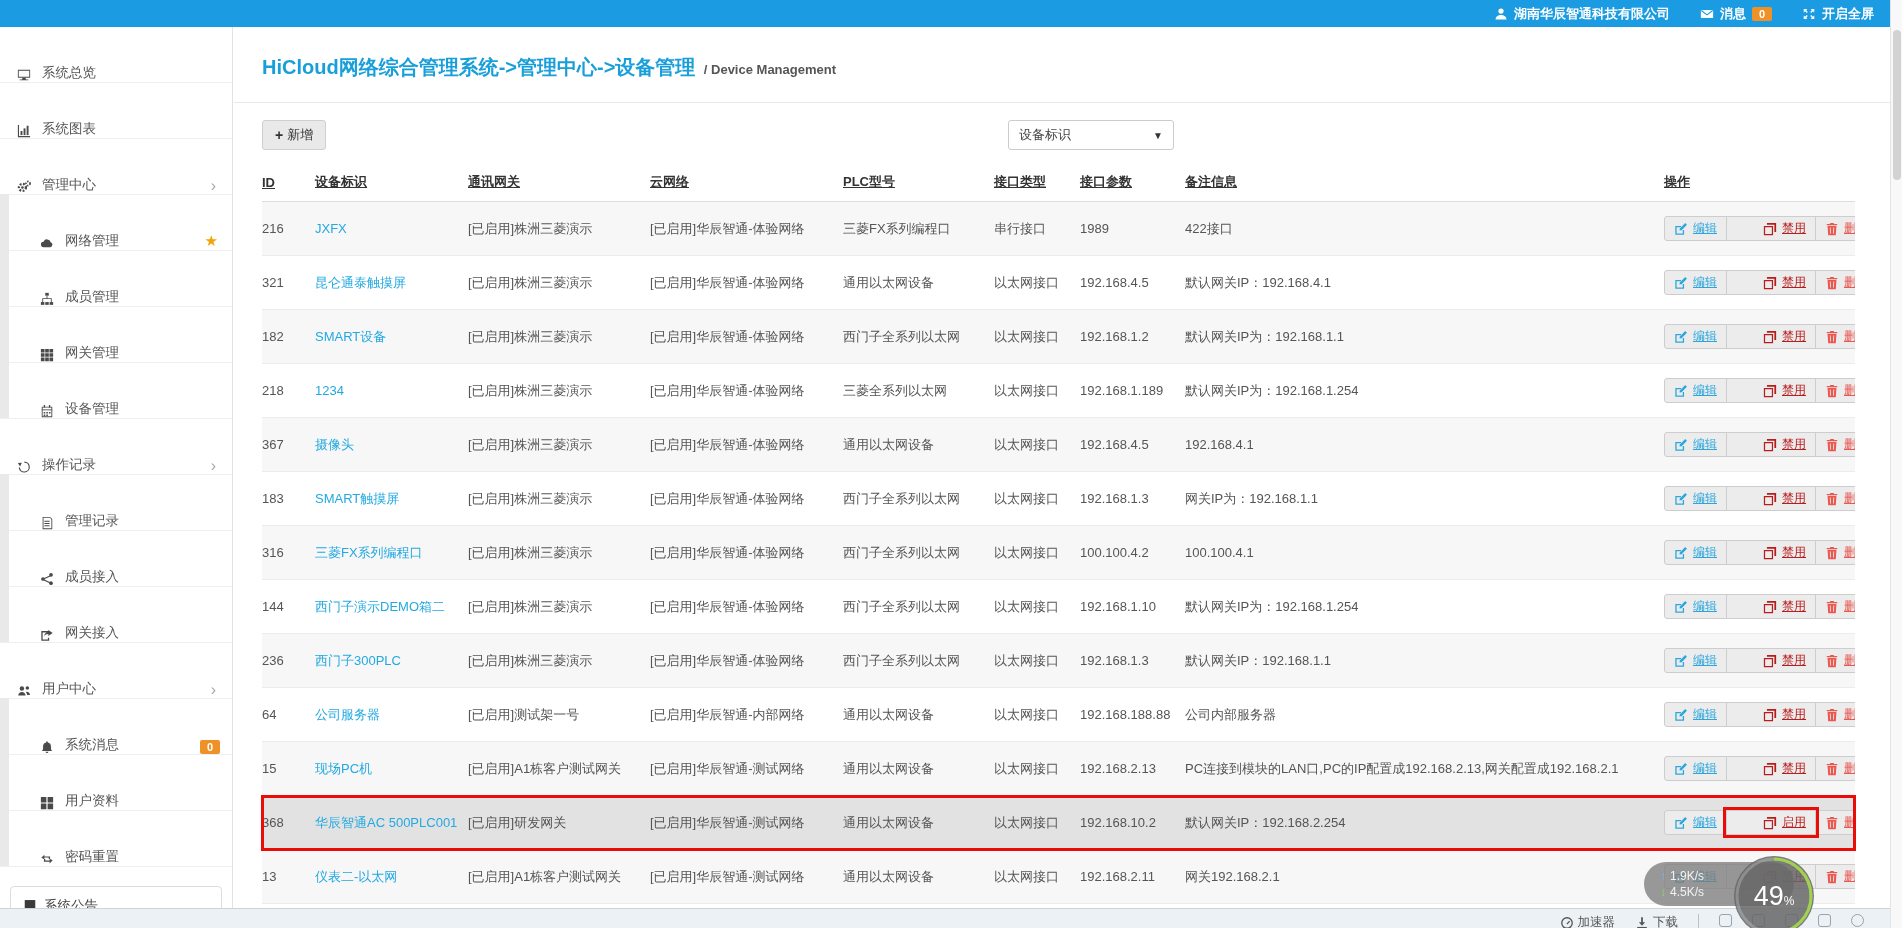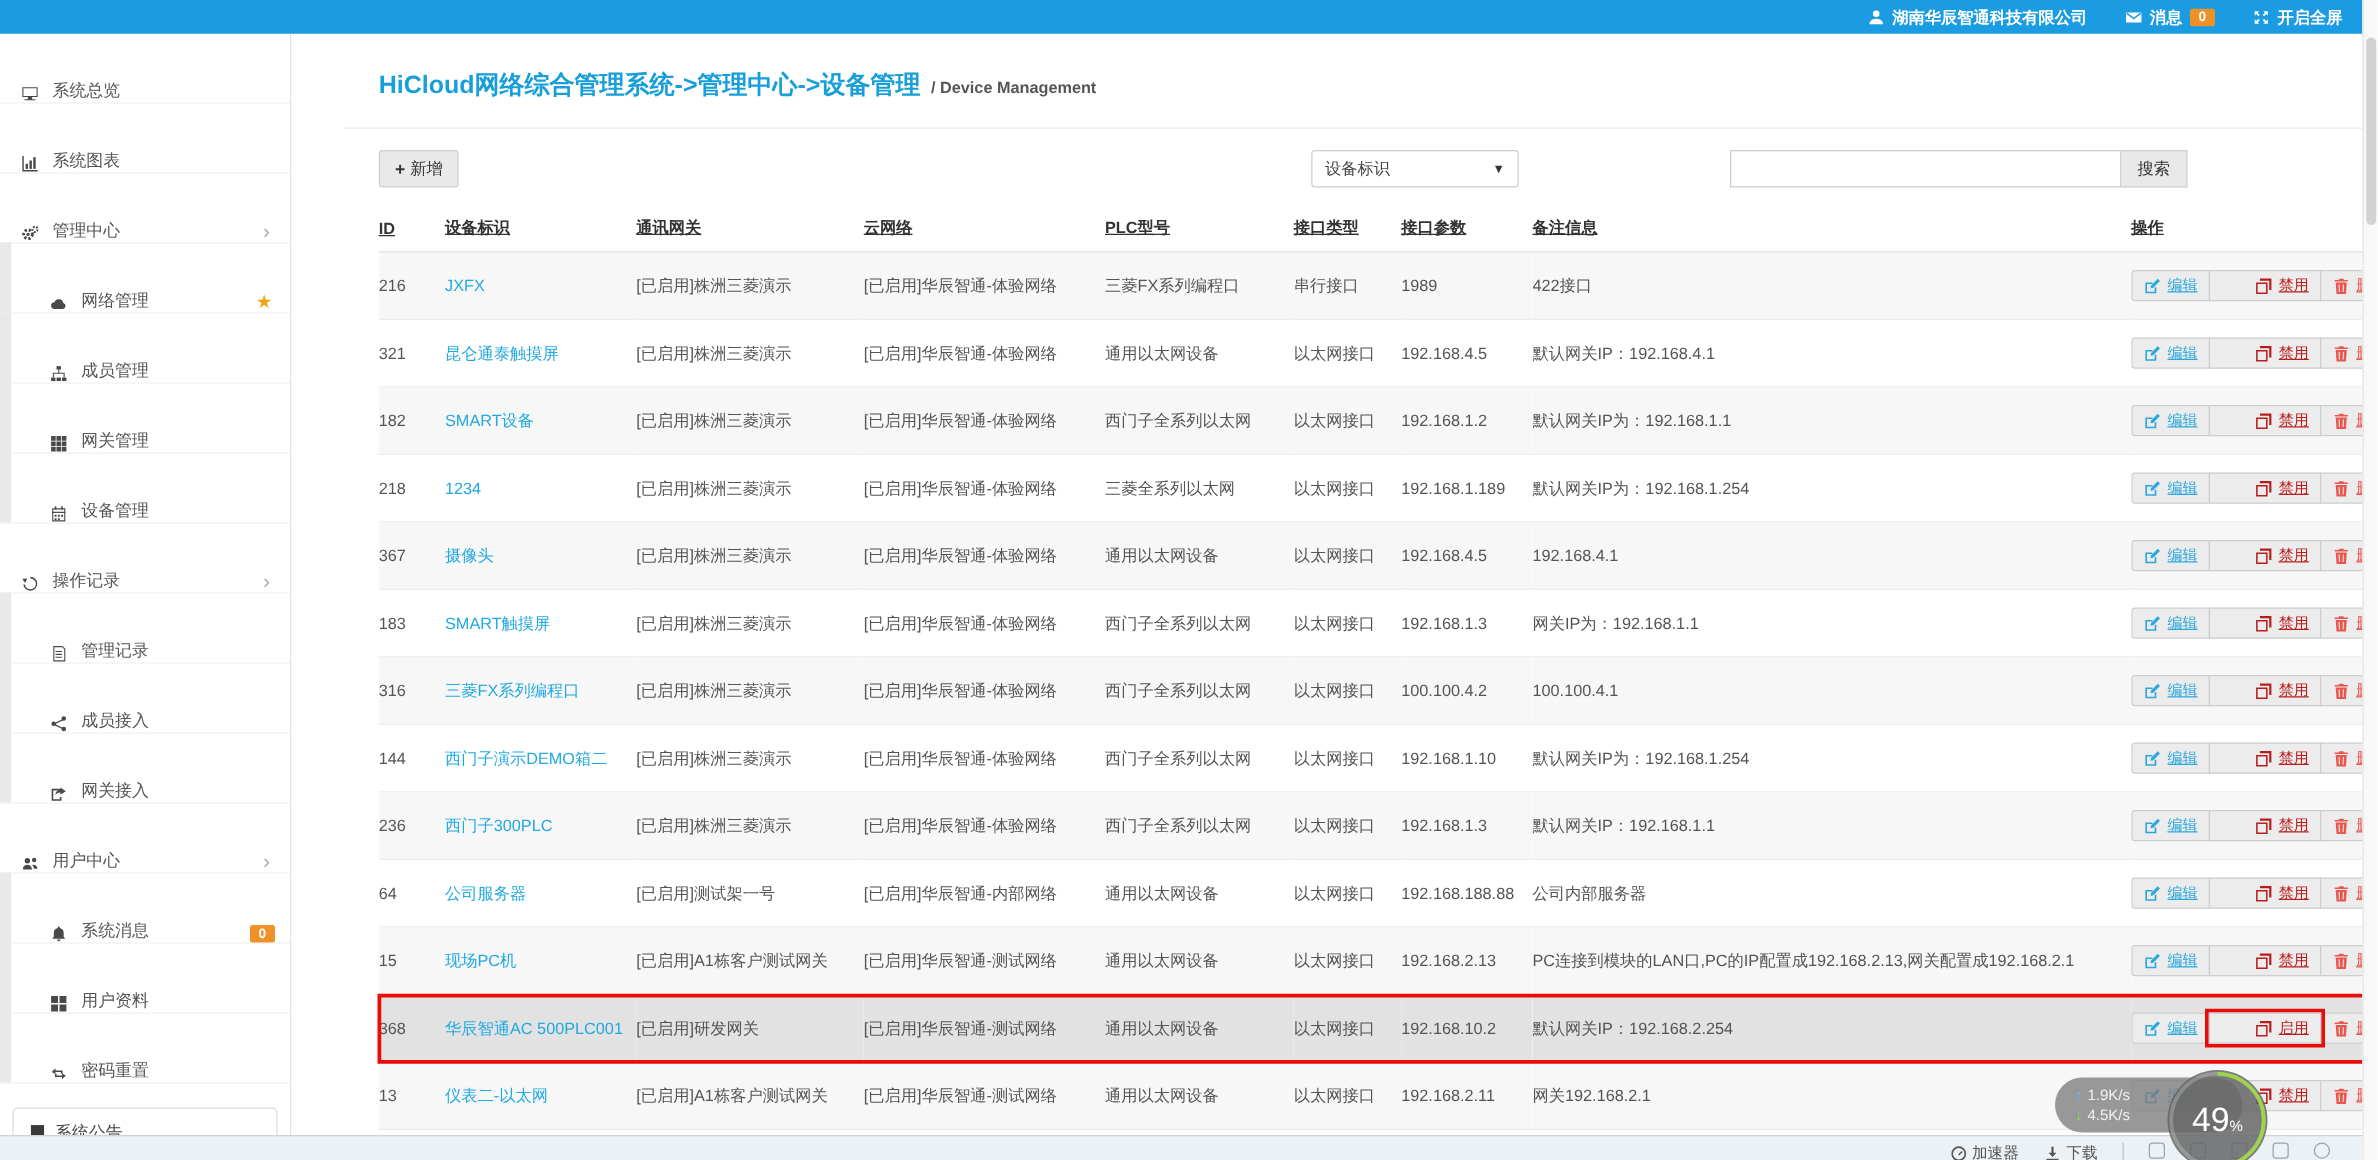--- a/index.html
+++ b/index.html
@@ -23,21 +23,21 @@
   .side-item.sub .icon{margin-left:40px;}
   .side-item.sub::before{content:"";position:absolute;left:0;top:-1px;bottom:0;width:9px;background:#e9e9e9;}
   .chev{margin-left:auto;margin-right:16px;color:#aaa;font-size:16px;line-height:1;}
   .star{margin-left:auto;margin-right:14px;color:#f3a40c;font-size:15px;}
   .sbadge{margin-left:auto;margin-right:12px;background:#ee9228;color:#fff;font-size:11px;
     font-weight:bold;padding:1px 7px;border-radius:2px;}
   .announce{position:absolute;left:10px;width:212px;top:859px;height:70px;border:1px solid #ddd;
     border-radius:4px;padding:10px 12px;font-size:13.5px;color:#444;display:flex;gap:7px;align-items:flex-start;background:#fff;}
   .announce .icon{color:#3a3a3a;display:inline-flex;}
   
-  .content{position:absolute;top:27px;left:234px;right:12px;bottom:20px;background:#fff;overflow:hidden;margin-left:41px;}
+  .content{position:absolute;top:27px;left:234px;right:12px;bottom:20px;background:#fff;overflow:hidden;}
   .crumbwrap{padding:27px 0 21px 28px;border-bottom:1px solid #eaeaea;}
   .crumb-main{color:#189fda;font-size:20px;font-weight:bold;}
   .crumb-sub{color:#555;font-size:13px;font-weight:bold;margin-left:4px;}
   .toolbar{position:relative;height:30px;margin:17px 28px 0 28px;}
   .btn{cursor:pointer;font-family:inherit;}
   .addbtn{position:absolute;left:0;top:0;height:30px;padding:0 12px;background:#e9e9e9;
     border:1px solid #cfcfcf;border-radius:3px;font-size:13px;color:#333;display:inline-flex;align-items:center;gap:4px;}
   .addbtn .plus{font-weight:bold;font-size:14px;}
   .select{position:absolute;left:746px;top:0;width:166px;height:30px;border:1px solid #ccc;border-radius:3px;
     background:#fff;font-size:13px;color:#444;display:flex;align-items:center;justify-content:space-between;
@@ -308,24 +308,20 @@
   </div>
   <div class="toolbar">
     <button class="btn addbtn">
       <span class="plus">+</span>
       <span>新增</span>
     </button>
     <div class="select">
       <span>设备标识</span>
       <span class="caret">▼</span>
     </div>
-    <div class="searchgrp">
-      <input class="searchinput" value="" style="">
-      <button class="btn searchbtn">搜索</button>
-    </div>
   </div>
   <table class="grid">
     <colgroup>
       <col style="width:53px">
         <col style="width:153px">
         <col style="width:182px">
         <col style="width:193px">
       <col style="width:151px">
         <col style="width:86px">
         <col style="width:105px">

